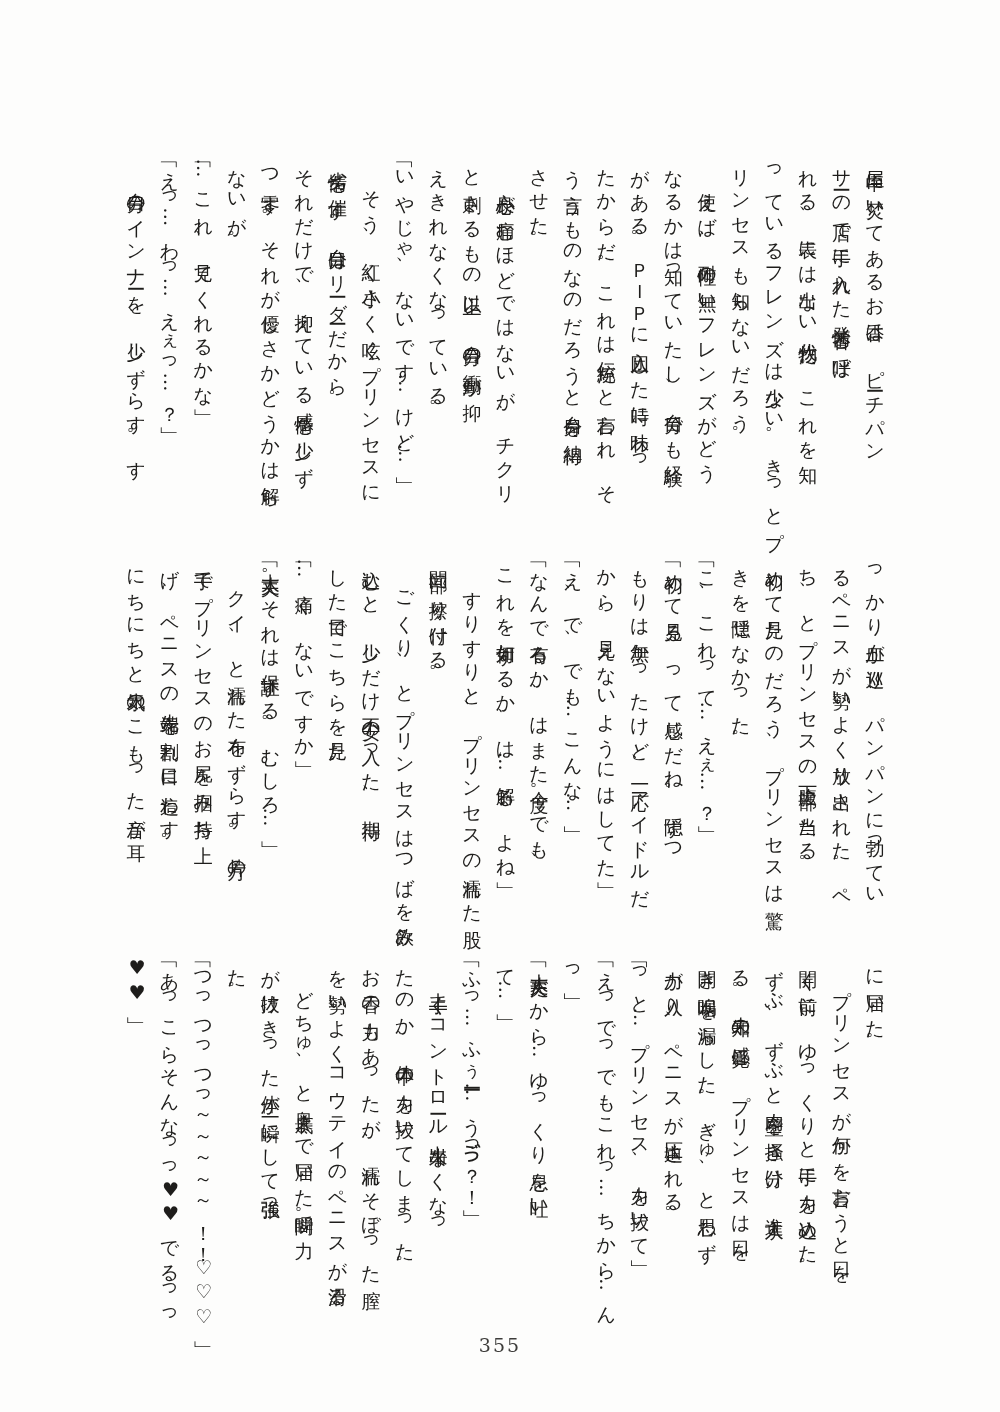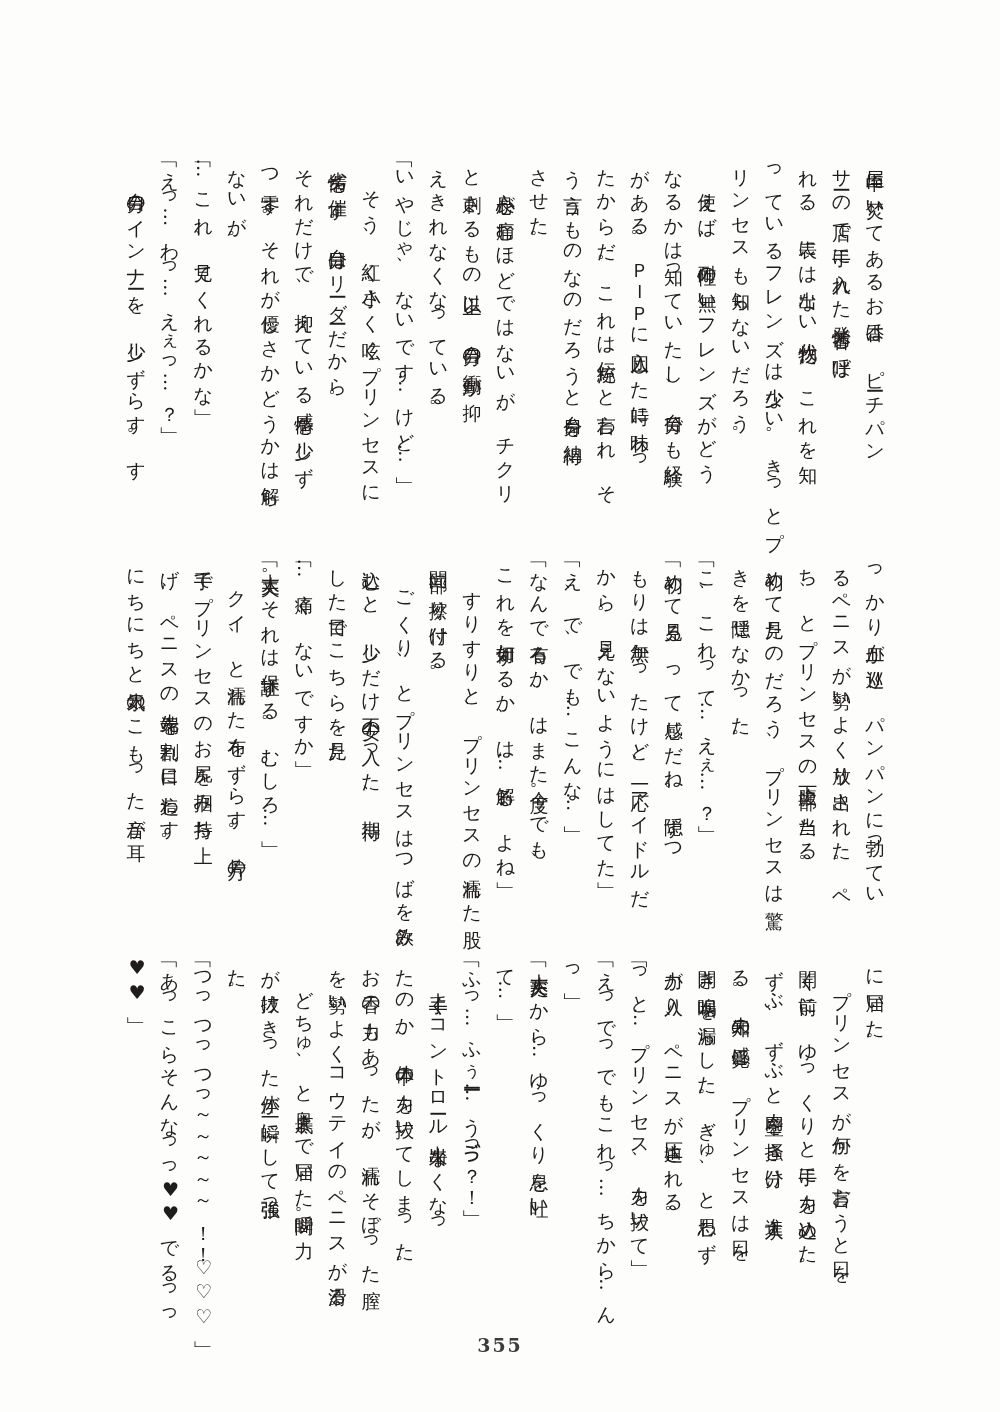--- a/index.html
+++ b/index.html
@@ -36,21 +36,20 @@
   .band3 { top: 956px; height: 388px; }
   .page-number {
     position: absolute;
     top: 1334px;
     left: 0;
     width: 100%;
     text-align: center;
     font-size: 19px;
     letter-spacing: 2px;
     color: #3d3c3a;
-    font-weight: bold;
   }
 </style>
 </head>
 <body>
 
 <div class="page">
   <div class="band band1">
       <div class="col">屋中に焚いてあるお香は、ピーチパン</div>
       <div class="col">サーの店で手に入れた発情香と呼ば</div>
       <div class="col">れる、表には出ない代物だ。これを知</div>

